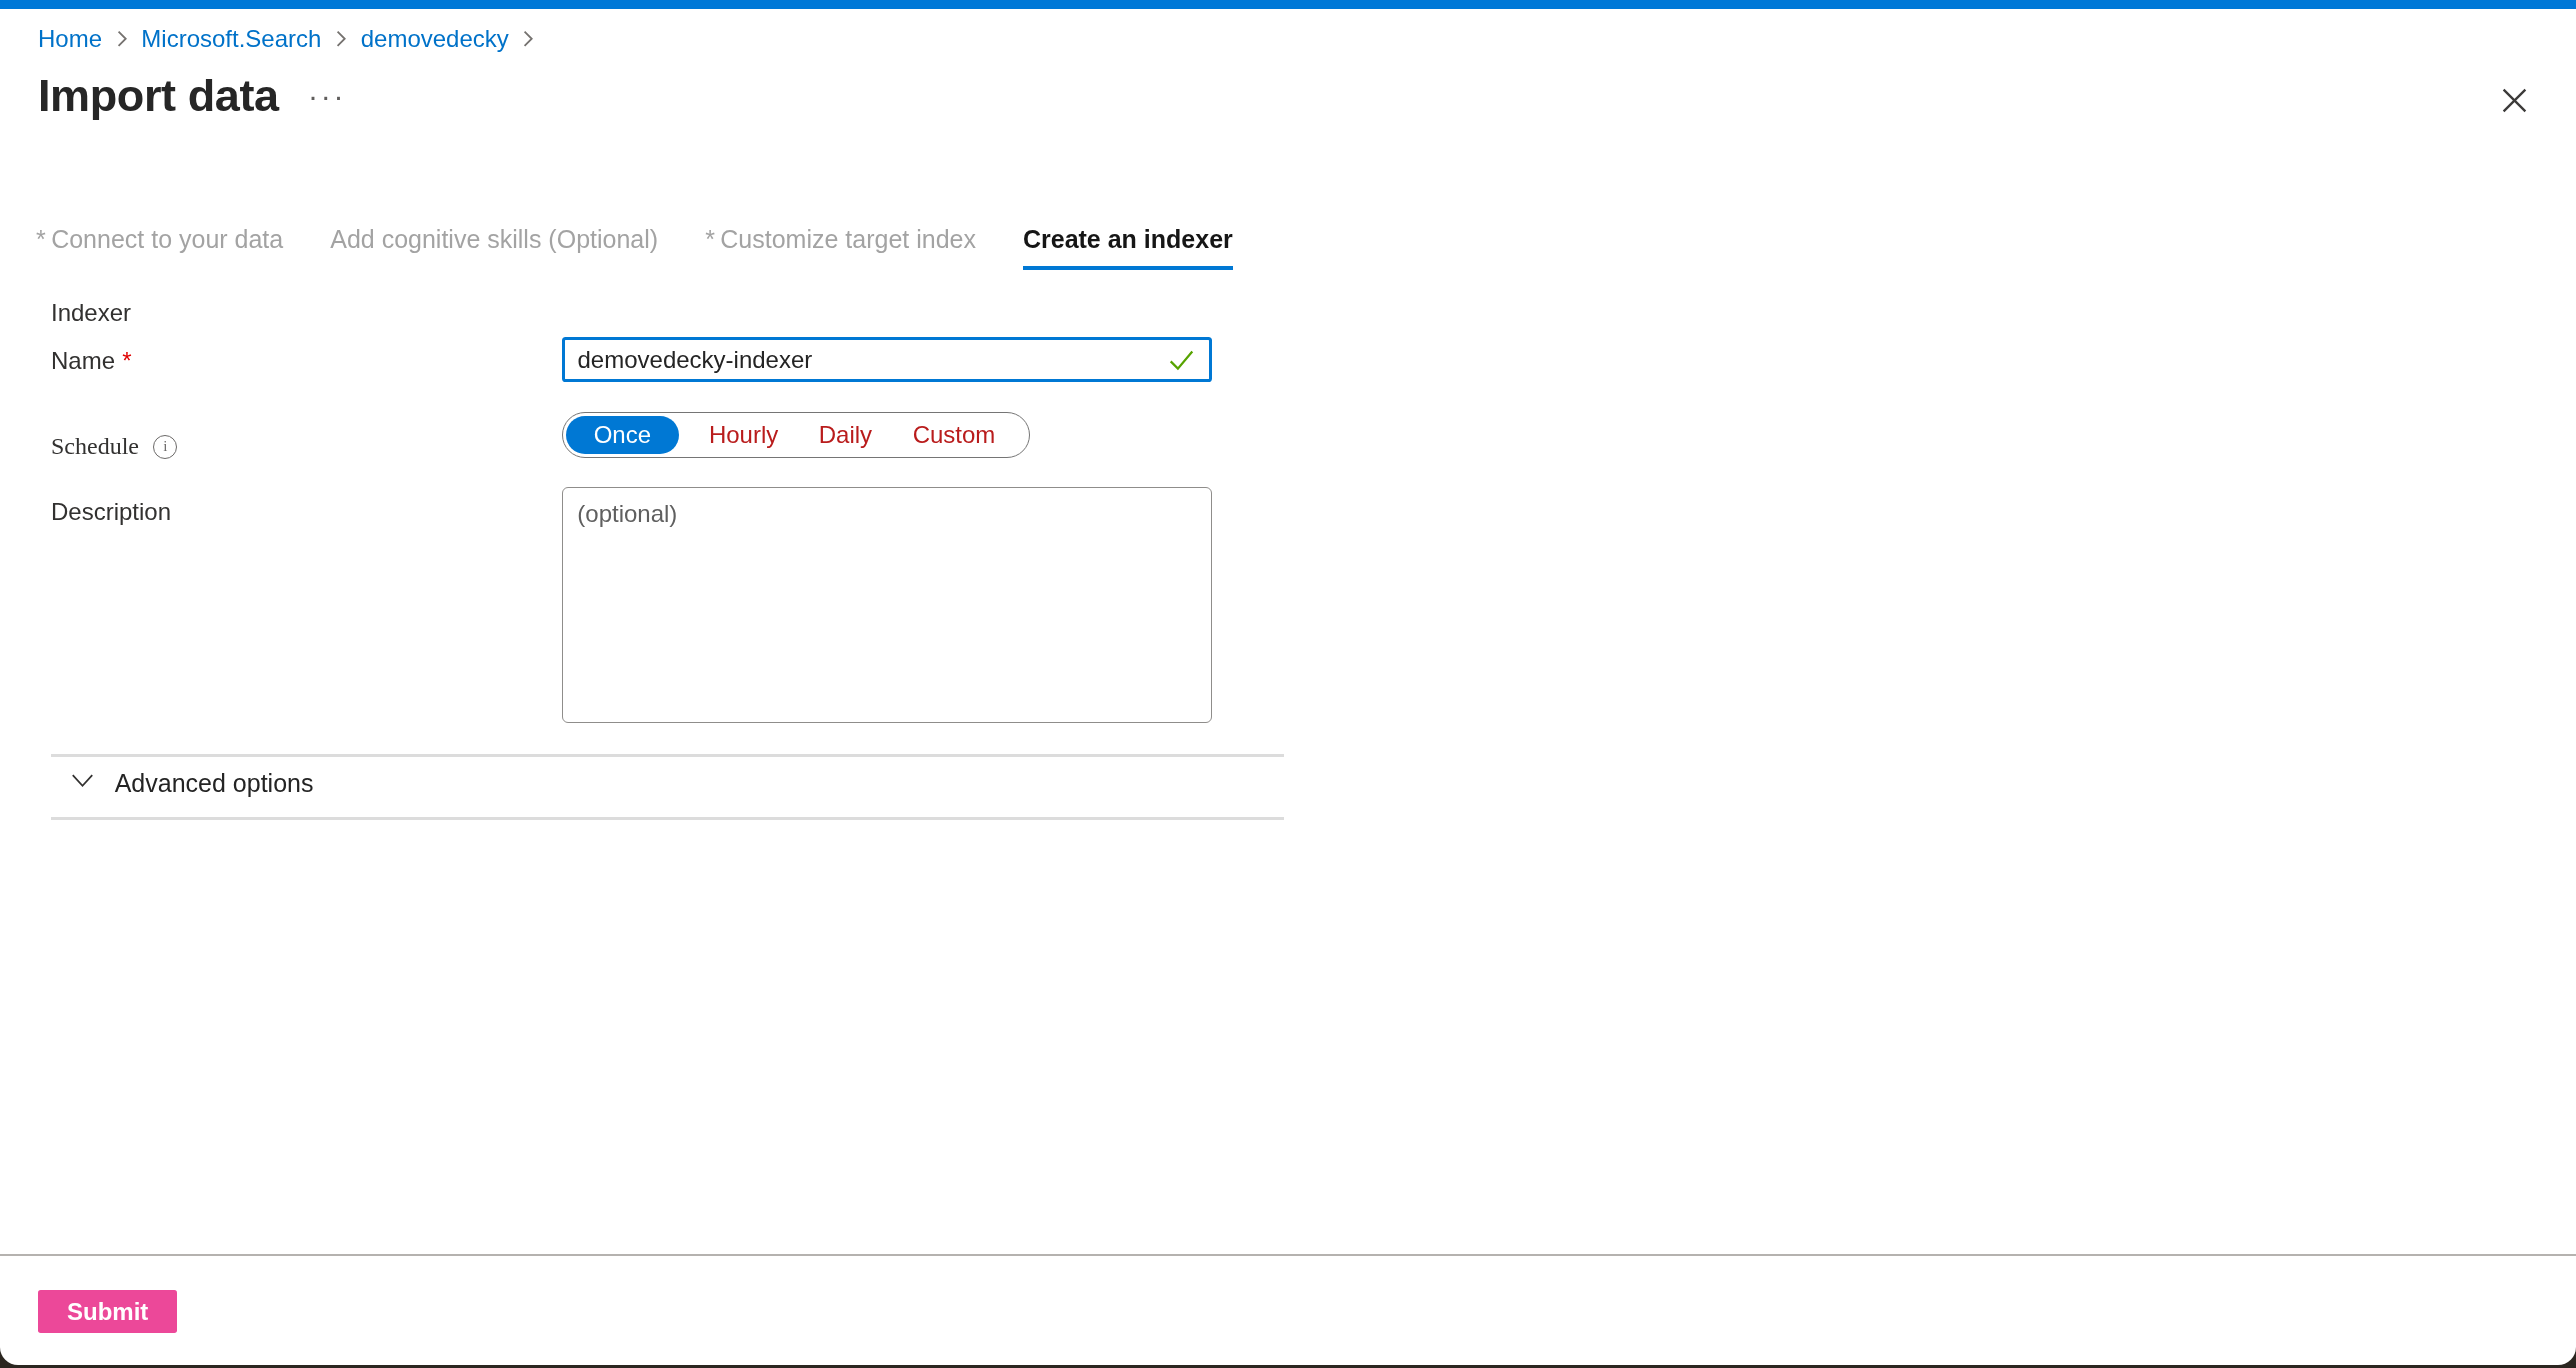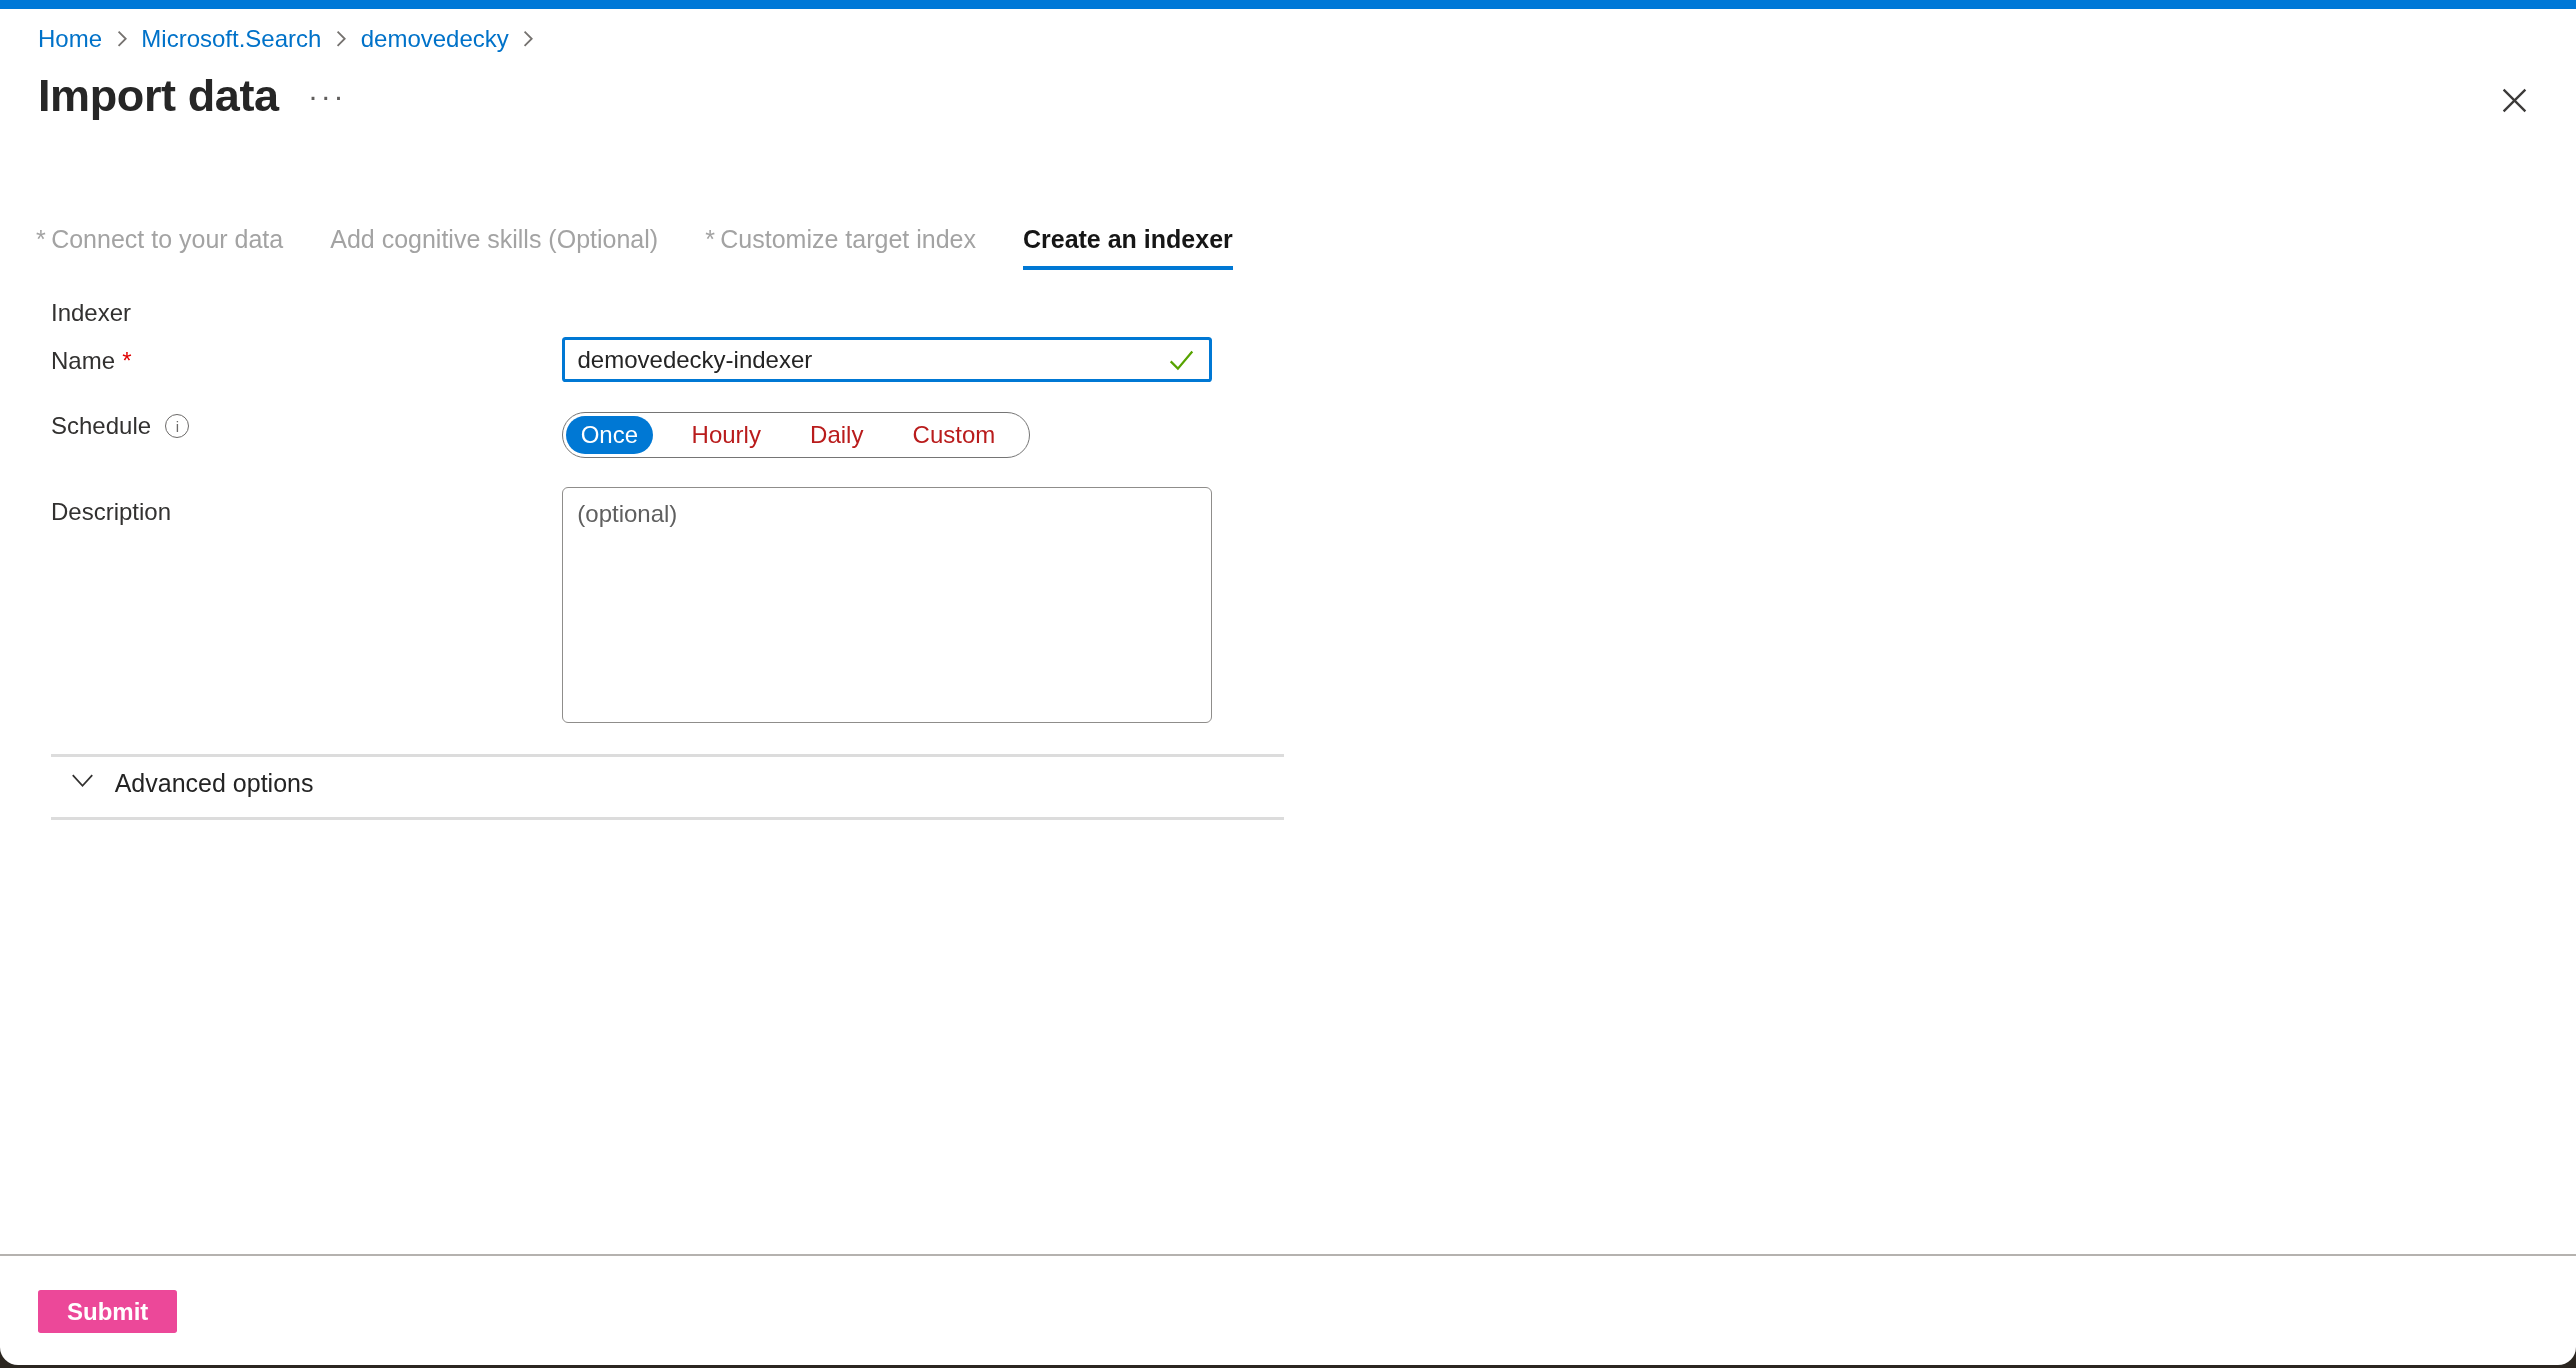--- a/index.html
+++ b/index.html
@@ -73,21 +73,21 @@
   .name-input {
     position: absolute; left: 562px; top: 337px;
     width: 650px; height: 45px;
     border: 3.6px solid #0078d4; border-radius: 3.6px;
     font-size: 24px; color: #242424;
     padding: 0 50px 0 12.5px;
     font-family: "Liberation Sans", sans-serif;
     outline: none;
   }
   .valid-check { position: absolute; left: 1168px; top: 347px; }
-  .schedule-label { top: 412px; }
+  .schedule-label { top: 433px; font-family: Liberation Serif, serif; }
   .info-icon {
     margin-left: 14.3px;
     width: 24px; height: 24px;
     border: 1.8px solid #6b6968; border-radius: 50%;
     color: #6b6968; font-size: 15px; font-style: normal;
     display: inline-flex; align-items: center; justify-content: center;
     cursor: default;
   }
   .schedule-pill {
     position: absolute; left: 562px; top: 412px;
@@ -96,21 +96,21 @@
     background: #fff;
     display: flex; align-items: center;
     padding: 0 23px 0 2.7px;
     justify-content: space-between;
   }
   .seg {
     font-size: 24px; color: #b91c1c;
     padding: 0 10.7px; height: 38px; line-height: 38px;
     border-radius: 19.7px; cursor: pointer; white-space: nowrap;
   }
-  .seg.selected { background: #0078d4; color: #ffffff; padding: 0 15px; }
+  .seg.selected { background: #0078d4; color: #ffffff; padding: 0 28px; }
   .description-label { top: 498px; }
   .description-area {
     position: absolute; left: 562px; top: 487px;
     width: 650px; height: 236px;
     border: 1.8px solid #8f8d8b; border-radius: 6px;
     font-size: 24px; color: #242424;
     padding: 11.6px 14.3px;
     font-family: "Liberation Sans", sans-serif;
     resize: none; outline: none;
   }

